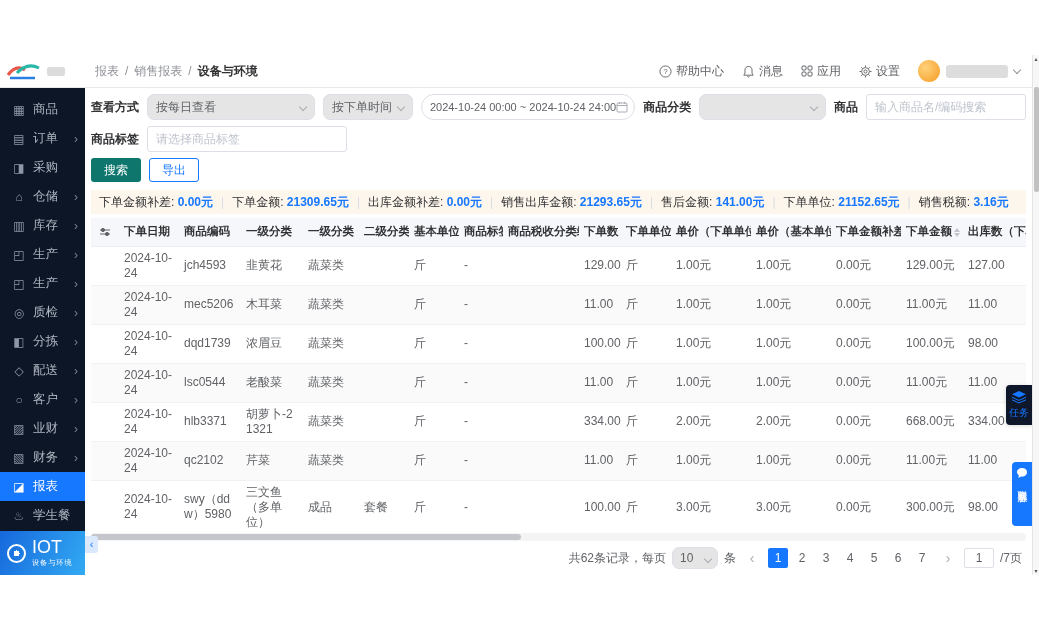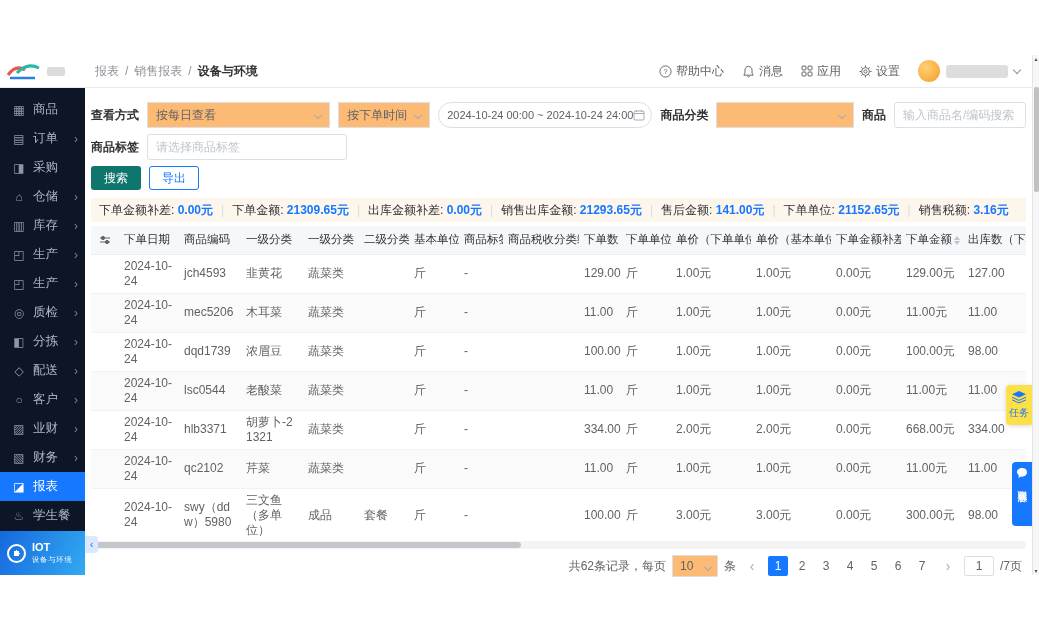--- a/index.html
+++ b/index.html
@@ -22,46 +22,46 @@
   
   .sidebar{position:absolute;top:88px;left:0;width:85px;height:487px;background:#0d1626;display:flex;flex-direction:column;z-index:4}
   .side-menu{flex:1;padding-top:7px;overflow:hidden}
   .side-item{height:29px;display:flex;align-items:center;padding:0 7px 0 12px;color:#aeb6c2;font-size:12.5px;gap:7px;cursor:pointer;white-space:nowrap}
   .side-item.active{background:#1677ff;color:#fff}
   .side-item.active .side-icon{color:#fff}
   .side-icon{font-size:12px;width:14px;text-align:center;color:#8d97a8;flex:none}
   .side-arrow{margin-left:auto;font-size:12px;color:#768092;line-height:1}
   .side-logo{height:44px;flex:none;background:linear-gradient(115deg,#1668dc,#32aaf3);display:flex;align-items:center;gap:6px;padding:0 7px;color:#fff}
   .iot-mark{width:19px;height:19px;border:2px solid #fff;border-radius:50%;background:radial-gradient(circle at 50% 50%,#fff 0 3px,transparent 3px);flex:none}
-  .iot-title{font-weight:700;font-size:11px;line-height:1.1}
+  .iot-title{font-weight:400;font-size:18px;line-height:1.1}
   .iot-sub{font-size:8px;letter-spacing:1px;transform:scale(.9);transform-origin:left}
 
   
-  .main{position:absolute;left:85px;top:96px;width:947px;height:487px;background:#fff;padding:6px 4px 0 4px;display:flex;flex-direction:column;overflow:hidden}
+  .main{position:absolute;left:85px;top:88px;width:947px;height:487px;background:#fff;padding:6px 4px 0 4px;display:flex;flex-direction:column;overflow:hidden}
   .frow{display:flex;align-items:center;margin:0 2px 6px 2px;font-size:12px;color:#606266;gap:8px}
   .flabel{font-weight:700;color:#303133;white-space:nowrap}
-  .sel{height:26px;border:1px solid #dcdfe6;border-radius:0;background:#fdba74;display:flex;align-items:center;padding:0 20px 0 8px;position:relative;color:#606266;cursor:pointer;white-space:nowrap}
+  .sel{height:26px;border:1px solid #dcdfe6;border-radius:7px;background:#e5e5e5;display:flex;align-items:center;padding:0 20px 0 8px;position:relative;color:#606266;cursor:pointer;white-space:nowrap}
   .chev{width:6px;height:6px;border-right:1px solid #a8abb2;border-bottom:1px solid #a8abb2;transform:rotate(45deg);position:absolute;right:8px;top:9px}
   .w200{width:198px}.w100{width:98px}.w150{width:148px}
   .daterange{height:26px;width:224px;border:1px solid #dcdfe6;border-radius:13px;display:flex;align-items:center;justify-content:space-between;padding:0 6px 0 8px;color:#606266;font-size:11px;white-space:nowrap;cursor:pointer}
   .tinput{height:26px;border:1px solid #dcdfe6;border-radius:3px;padding:0 8px;font-size:12px;color:#606266;outline:none}
   .tinput::placeholder{color:#bfc4cd}
-  .w170{width:132px}.w180{width:200px}
+  .w170{width:160px}.w180{width:200px}
   .btns{gap:8px;margin-top:2px}
   .btn{height:24px;padding:0 12px;font-size:12px;border-radius:3px;cursor:pointer;border:1px solid transparent}
   .btn.primary{background:#0f766e;color:#fff}
   .btn.plain{background:#fff;color:#1677ff;border-color:#1677ff}
 
   .summary{height:24px;flex:none;background:#fdf6ec;display:flex;align-items:center;font-size:12px;color:#303133;padding:0 8px;gap:8px;white-space:nowrap;overflow:hidden;margin:2px 2px 4px 2px}
   .svalue{color:#1677ff;font-weight:700}
   .ssep{color:#d9dde4}
 
   .table-wrap{flex:1 1 auto;min-height:0;overflow:hidden;margin:0 2px}
   table{width:942px;border-collapse:collapse;table-layout:fixed;font-size:12px}
-  th{background:#f5f7fa;color:#303133;font-weight:400;font-size:11.5px;height:28px;padding:0 5px;text-align:left;border-bottom:1px solid #ebeef5;white-space:nowrap;overflow:hidden}
+  th{background:#f5f7fa;color:#303133;font-weight:700;font-size:11.5px;height:28px;padding:0 5px;text-align:left;border-bottom:1px solid #ebeef5;white-space:nowrap;overflow:hidden}
   td{padding:4px 5px;color:#606266;border-bottom:1px solid #f0f2f5;line-height:1.25;overflow:hidden;vertical-align:middle;word-break:break-all}
   tbody tr{height:30px}
   tbody tr:nth-child(even) td{background:#fafafa}
   .num{text-align:left;white-space:nowrap}
   .icon-col{text-align:center;padding:0 2px}
   .sorter{display:inline-flex;flex-direction:column;vertical-align:middle;margin-left:2px;gap:1px}
   .sorter i{display:block;width:0;height:0;border-left:3px solid transparent;border-right:3px solid transparent}
   .sorter .up{border-bottom:4px solid #c0c4cc}
   .sorter .down{border-top:4px solid #c0c4cc}
 
@@ -72,21 +72,21 @@
   .psize{width:46px;height:22px;padding:0 32px 0 7px}
   .psize .chev{top:8px;right:6px}
   .pbtn{min-width:20px;height:20px;line-height:20px;text-align:center;border-radius:2px;cursor:pointer;color:#606266;padding:0 2px}
   .pbtn.active{background:#1677ff;color:#fff}
   .pbtn.nav{color:#a8abb2;font-size:14px}
   .pages{display:flex;gap:4px}
   .jump{width:30px;height:20px;border:1px solid #dcdfe6;border-radius:2px;text-align:center;font-size:12px;color:#606266;outline:none}
 
   
   .collapse-tab{position:absolute;left:85px;top:536px;width:13px;height:17px;background:#dbe9ff;color:#1677ff;border-radius:0 3px 3px 0;font-size:11px;line-height:16px;text-align:center;cursor:pointer;z-index:6}
-  .task-float{position:absolute;right:7px;top:385px;width:26px;height:40px;background:#fde047;border-radius:4px 0 0 4px;box-shadow:0 1px 4px rgba(0,0,0,.15);display:flex;flex-direction:column;align-items:center;justify-content:center;gap:2px;color:#1677ff;font-size:10px;cursor:pointer;z-index:6}
+  .task-float{position:absolute;right:7px;top:385px;width:26px;height:40px;background:#0f172a;border-radius:4px 0 0 4px;box-shadow:0 1px 4px rgba(0,0,0,.15);display:flex;flex-direction:column;align-items:center;justify-content:center;gap:2px;color:#1677ff;font-size:10px;cursor:pointer;z-index:6}
   .service-float{position:absolute;right:7px;top:462px;width:20px;height:64px;background:#1677ff;border-radius:4px 0 0 4px;display:flex;flex-direction:column;align-items:center;padding-top:5px;gap:3px;color:#fff;cursor:pointer;z-index:6}
   .vtext{writing-mode:vertical-rl;font-size:10px;letter-spacing:1px}
 
   .vscroll{position:absolute;right:0;top:55px;width:7px;height:520px;background:#f7f7f7;border-left:1px solid #e5e5e5;z-index:7}
   .varrow{position:absolute;left:0;width:6px;text-align:center;font-size:6px;color:#555;line-height:8px}
   .varrow.vtop{top:0}
   .varrow.vbottom{bottom:0}
   .vthumb{position:absolute;left:1px;top:32px;width:5px;height:105px;background:#c1c1c1;border-radius:2px}
   svg{display:block}
 </style>

